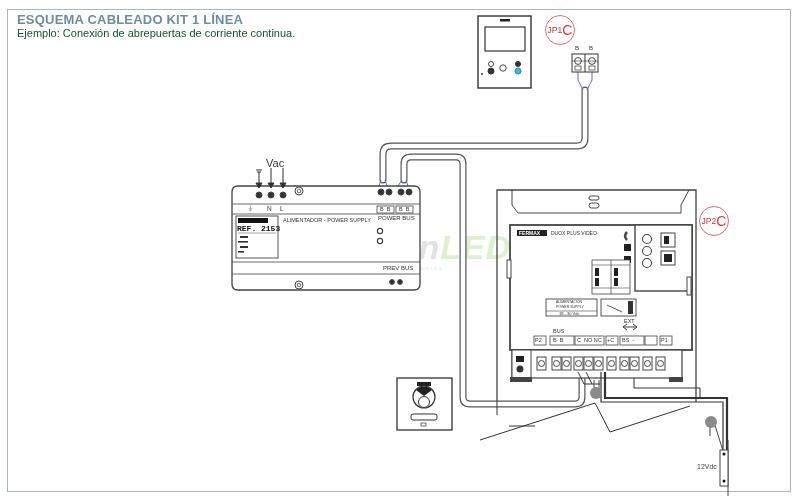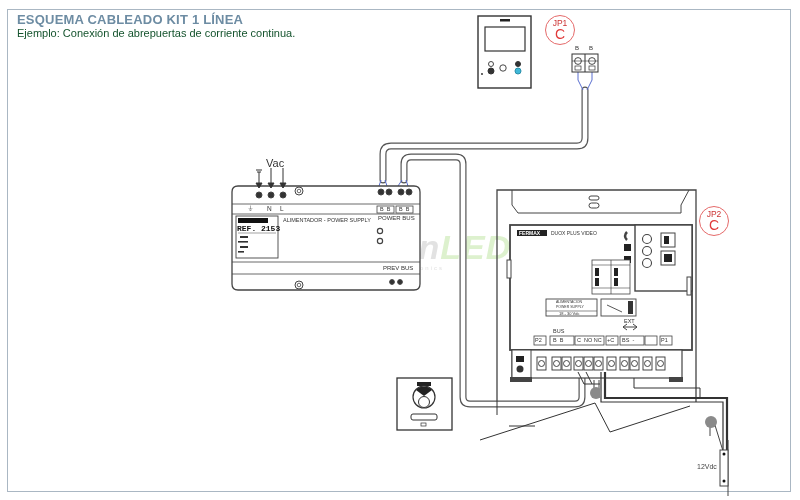--- a/index.html
+++ b/index.html
@@ -3,21 +3,21 @@
 <meta charset="utf-8">
 <style>
   html,body{margin:0;padding:0;background:#ffffff;}
   body{width:800px;height:500px;position:relative;overflow:hidden;font-family:"Liberation Sans",sans-serif;}
   .frame{position:absolute;left:7px;top:9px;width:784px;height:483px;border:1.5px solid #aab7c3;border-top:none;box-sizing:border-box;}
   .frame-top{position:absolute;left:7px;top:9px;width:784px;height:0;border-top:1.5px solid #aab7c3;}
   .title{position:absolute;left:17px;top:12px;font-size:13px;font-weight:bold;color:#6d8ca3;letter-spacing:0.2px;}
   .subtitle{position:absolute;left:17px;top:27px;font-size:11px;color:#14532d;}
   svg.diagram{position:absolute;left:0;top:0;}
   .jp{position:absolute;text-align:center;color:#e03a3a;font-family:"Liberation Sans",sans-serif;}
-  .jp .ring{width:30px;height:30px;border:1.2px solid #e56a6a;border-radius:50%;box-sizing:border-box;display:flex;flex-direction:column;align-items:center;justify-content:center;line-height:1;}
+  .jp .ring{width:30px;height:30px;border:1.2px solid #e56a6a;border-radius:50%;box-sizing:border-box;display:flex;flex-direction:row;align-items:center;justify-content:center;line-height:1;}
   .jp .n{font-size:8.5px;color:#c33;}
   .jp .c{font-size:14px;}
   .txt{position:absolute;font-family:"Liberation Sans",sans-serif;color:#333;white-space:nowrap;}
   .watermark{position:absolute;left:300px;top:228px;font-size:34px;font-weight:bold;font-style:italic;color:rgba(150,150,150,0.28);letter-spacing:1px;}
   .watermark .led{color:rgba(120,200,60,0.25);}
   .wm-sub{position:absolute;left:345px;top:265px;font-size:6px;color:rgba(150,150,150,0.3);letter-spacing:2px;}
 </style>
 </head>
 <body>
 

